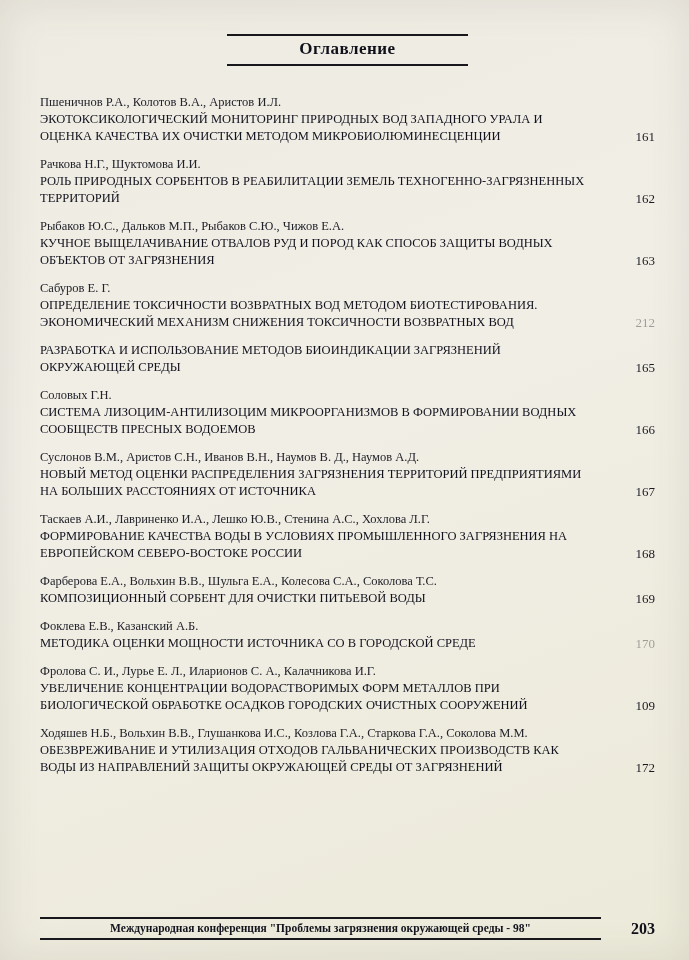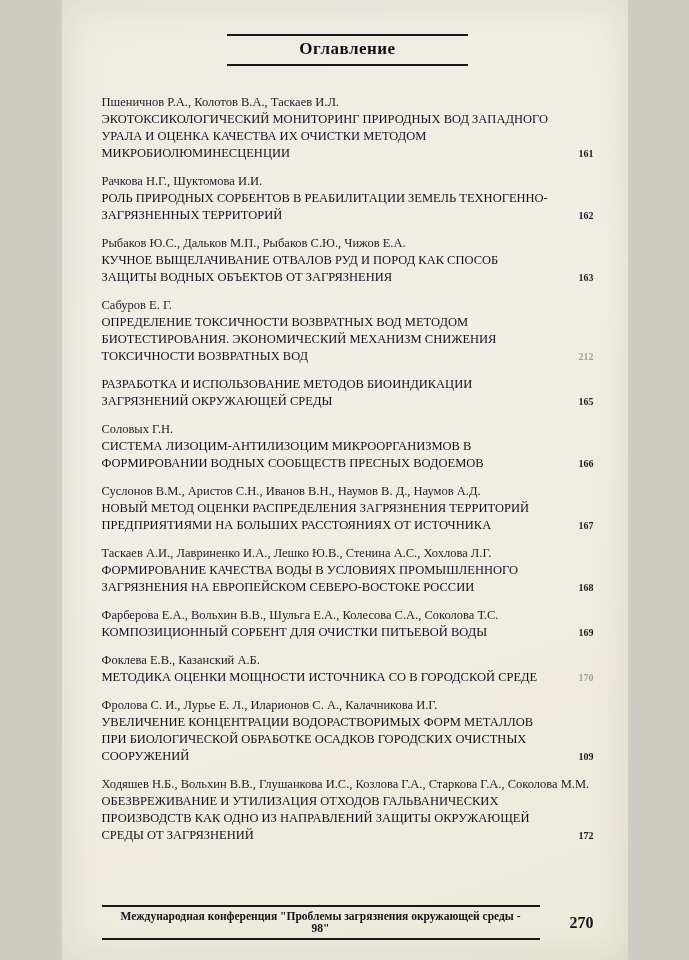--- a/index.html
+++ b/index.html
@@ -1,18 +1,18 @@
 <!DOCTYPE html>
 <html><head>
 <meta charset="utf-8">
 <style>
   html, body { margin:0; padding:0; background:#cfccc3; }
   .page {
     position:relative;
-    width:566px; height:960px;
+    width:689px; height:960px;
     margin:0 auto;
     background:linear-gradient(160deg,#eeebe2 0%, #f1eee6 40%, #ecead9 100%);
     font-family:"Liberation Serif", serif;
     color:#1b1b1b;
     box-sizing:border-box;
     padding:34px 34px 0 40px;
     overflow:hidden;
     box-shadow:inset 0 0 40px rgba(90,85,70,.12);
   }
   header { text-align:center; margin-bottom:28px; }
@@ -44,22 +44,22 @@
     flex:1 1 auto;
     max-width:555px;
     padding-right:22px;
     font-weight:normal;
     font-size:12.5px;
     line-height:17px;
     color:#12121e;
   }
   .entry-page {
     margin-left:auto;
-    font-weight:bold;
-    font-size:10px;
+    font-weight:normal;
+    font-size:13px;
     line-height:17px;
     white-space:nowrap;
     color:#1a1a24;
   }
   .entry-page.faded { opacity:.38; }
   footer {
     position:absolute;
     left:40px; right:26px; bottom:20px;
     display:flex;
     align-items:center;
@@ -89,21 +89,21 @@
 
   <header>
     <div class="title-box">
       <h1>Оглавление</h1>
     </div>
   </header>
 
   <main class="toc-list">
 
     <div class="entry">
-      <div class="entry-authors">Пшеничнов Р.А., Колотов В.А., Таскаев И.Л.</div>
+      <div class="entry-authors">Пшеничнов Р.А., Колотов В.А., Аристов И.Л.</div>
       <div class="entry-row">
         <div class="entry-title">ЭКОТОКСИКОЛОГИЧЕСКИЙ МОНИТОРИНГ ПРИРОДНЫХ ВОД ЗАПАДНОГО УРАЛА И ОЦЕНКА КАЧЕСТВА ИХ ОЧИСТКИ МЕТОДОМ МИКРОБИОЛЮМИНЕСЦЕНЦИИ</div>
         <div class="entry-page">161</div>
       </div>
     </div>
 
     <div class="entry">
       <div class="entry-authors">Рачкова Н.Г., Шуктомова И.И.</div>
       <div class="entry-row">
         <div class="entry-title">РОЛЬ ПРИРОДНЫХ СОРБЕНТОВ В РЕАБИЛИТАЦИИ ЗЕМЕЛЬ ТЕХНОГЕННО-ЗАГРЯЗНЕННЫХ ТЕРРИТОРИЙ</div>
@@ -178,27 +178,27 @@
       <div class="entry-authors">Фролова С. И., Лурье Е. Л., Иларионов С. А., Калачникова И.Г.</div>
       <div class="entry-row">
         <div class="entry-title">УВЕЛИЧЕНИЕ КОНЦЕНТРАЦИИ ВОДОРАСТВОРИМЫХ ФОРМ МЕТАЛЛОВ ПРИ БИОЛОГИЧЕСКОЙ ОБРАБОТКЕ ОСАДКОВ ГОРОДСКИХ ОЧИСТНЫХ СООРУЖЕНИЙ</div>
         <div class="entry-page">109</div>
       </div>
     </div>
 
     <div class="entry">
       <div class="entry-authors">Ходяшев Н.Б., Вольхин В.В., Глушанкова И.С., Козлова Г.А., Старкова Г.А., Соколова М.М.</div>
       <div class="entry-row">
-        <div class="entry-title">ОБЕЗВРЕЖИВАНИЕ И УТИЛИЗАЦИЯ ОТХОДОВ ГАЛЬВАНИЧЕСКИХ ПРОИЗВОДСТВ КАК ОДНО ИЗ НАПРАВЛЕНИЙ ЗАЩИТЫ ОКРУЖАЮЩЕЙ СРЕДЫ ОТ ЗАГРЯЗНЕНИЙ</div>
+        <div class="entry-title">ОБЕЗВРЕЖИВАНИЕ И УТИЛИЗАЦИЯ ОТХОДОВ ГАЛЬВАНИЧЕСКИХ ПРОИЗВОДСТВ КАК ВОДЫ ИЗ НАПРАВЛЕНИЙ ЗАЩИТЫ ОКРУЖАЮЩЕЙ СРЕДЫ ОТ ЗАГРЯЗНЕНИЙ</div>
         <div class="entry-page">172</div>
       </div>
     </div>
 
   </main>
 
   <footer>
     <div class="footer-box">
       <span>Международная конференция "Проблемы загрязнения окружающей среды - 98"</span>
     </div>
-    <span class="footer-page">270</span>
+    <span class="footer-page">203</span>
   </footer>
 
 </div>
 
 </body></html>

